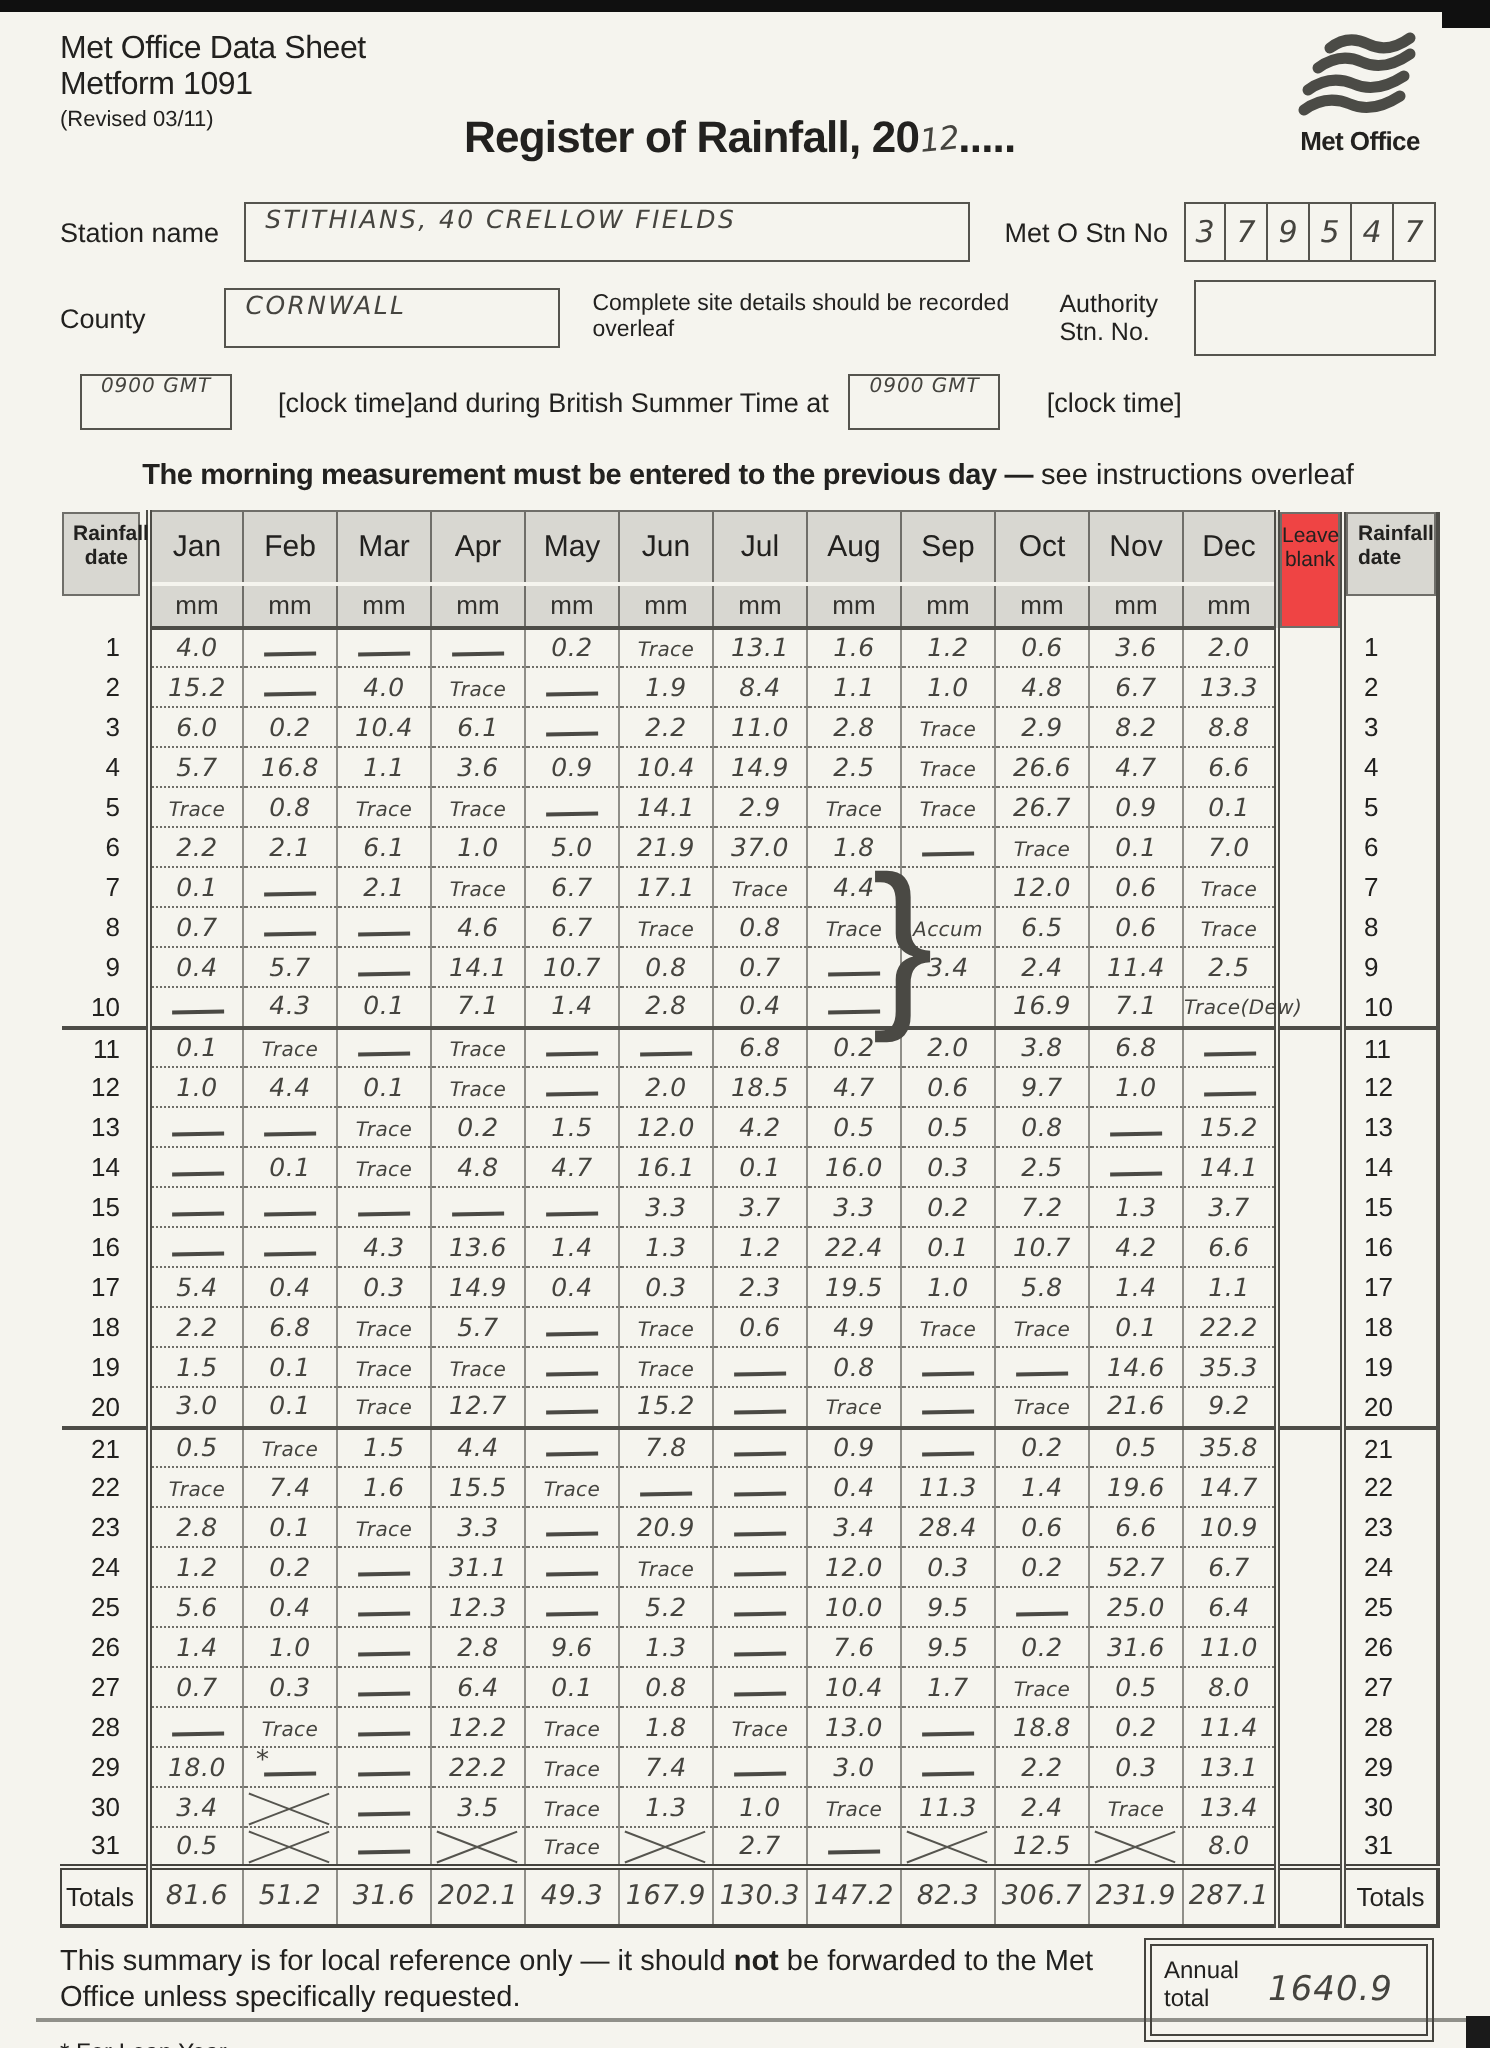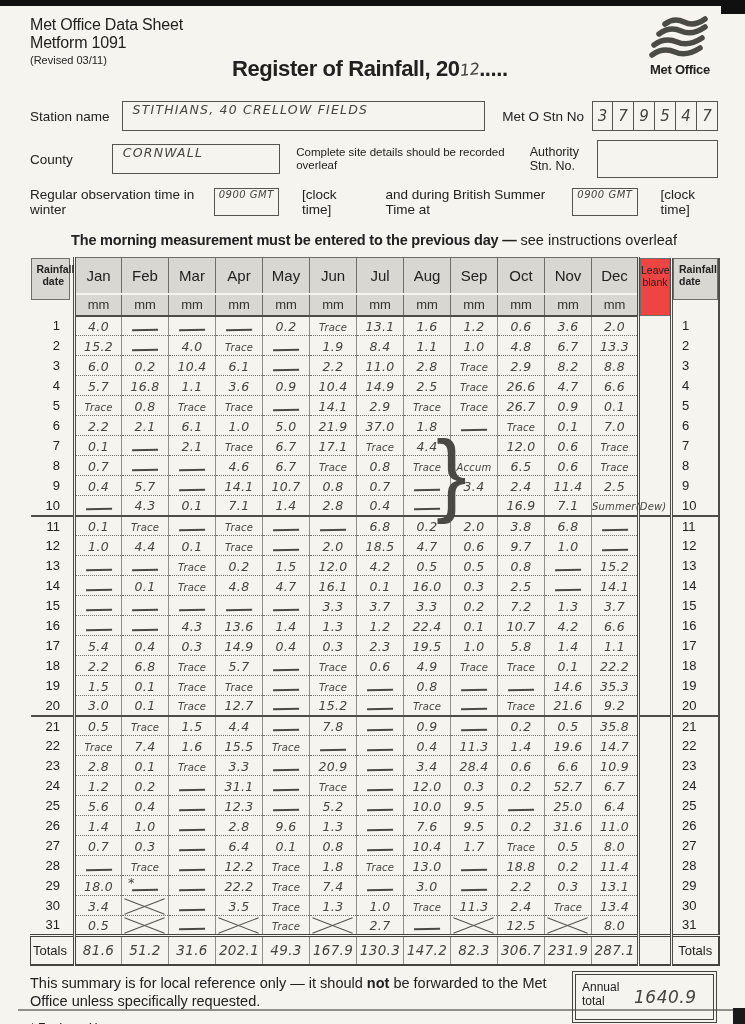--- a/index.html
+++ b/index.html
@@ -36,21 +36,21 @@
   .stn-no-wrap{margin-left:auto;display:flex;align-items:center}
   .stn-no-lbl{font-size:13.5px;margin-right:8px}
   .digit{width:21px;height:30px;border:1.5px solid #55544e;border-left-width:0;display:flex;
          align-items:center;justify-content:center;font-size:15px}
   .digit:first-child{border-left-width:1.5px}
   .site-note{font-size:11.5px;margin-left:16px;width:236px;line-height:1.1}
   .auth-lbl{font-size:12.5px;line-height:1.15;margin-left:auto;width:60px}
   .box-clock{width:76px;height:28px;margin-left:10px;justify-content:center;padding:0 2px}
   .hw-time{font-size:10px;letter-spacing:0.5px;white-space:nowrap}
   .clock-lbl{font-size:13.5px;margin-left:23px}
-  .bst-lbl{font-size:13.5px;margin-left:26px}
+  .bst-lbl{font-size:13.5px;}
 
   .instruction{margin-top:15px;text-align:center;font-size:14.5px}
   .instruction b{letter-spacing:-0.2px}
 
   
   table{border-collapse:collapse;table-layout:fixed;width:688px;margin-top:9px}
   th,td{overflow:visible}
   th.mh{background:#d8d7d1;border:1px solid #6f6e69;font-weight:normal;font-size:15px;height:34px;color:#22211f}
   td.mm{background:#d8d7d1;border-left:1px solid #6f6e69;border-right:1px solid #6f6e69;
         border-top:2px solid #f5f4ee;border-bottom:2px solid #4d4c47;
@@ -153,21 +153,20 @@
         <span class="hw hw-caps">CORNWALL</span>
       </span>
       <span class="site-note">Complete site details should be recorded overleaf</span>
       <span class="auth-lbl">Authority Stn. No.</span>
       <span class="wbox box-auth">
         <span class="hw"></span>
       </span>
     </div>
 
     <div class="frow">
-      <span class="lbl">Regular observation time in winter</span>
       <span class="wbox box-clock">
         <span class="hw hw-time">0900 GMT</span>
       </span>
       <span class="clock-lbl">[clock time]</span>
       <span class="bst-lbl">and during British Summer Time at</span>
       <span class="wbox box-clock">
         <span class="hw hw-time">0900 GMT</span>
       </span>
       <span class="clock-lbl">[clock time]</span>
     </div>
@@ -391,21 +390,21 @@
             <td class="m m1 grp"><span class="hw num">4.3</span></td>
             <td class="m m2 grp"><span class="hw num">0.1</span></td>
             <td class="m m3 grp"><span class="hw num">7.1</span></td>
             <td class="m m4 grp"><span class="hw num">1.4</span></td>
             <td class="m m5 grp"><span class="hw num">2.8</span></td>
             <td class="m m6 grp"><span class="hw num">0.4</span></td>
             <td class="m m7 grp"><span class="dash"></span></td>
             <td class="m m8 grp"></td>
             <td class="m m9 grp"><span class="hw num">16.9</span></td>
             <td class="m m10 grp"><span class="hw num">7.1</span></td>
-            <td class="m m11 grp"><span class="hw word">Summer(Dew)</span></td>
+            <td class="m m11 grp"><span class="hw word">Trace(Dew)</span></td>
             <td class="lb grp"></td>
             <td class="dr grp">10</td>
           </tr>
           <tr>
             <td class="dl">11</td>
             <td class="m m0"><span class="hw num">0.1</span></td>
             <td class="m m1"><span class="hw word">Trace</span></td>
             <td class="m m2"><span class="dash"></span></td>
             <td class="m m3"><span class="hw word">Trace</span></td>
             <td class="m m4"><span class="dash"></span></td>

